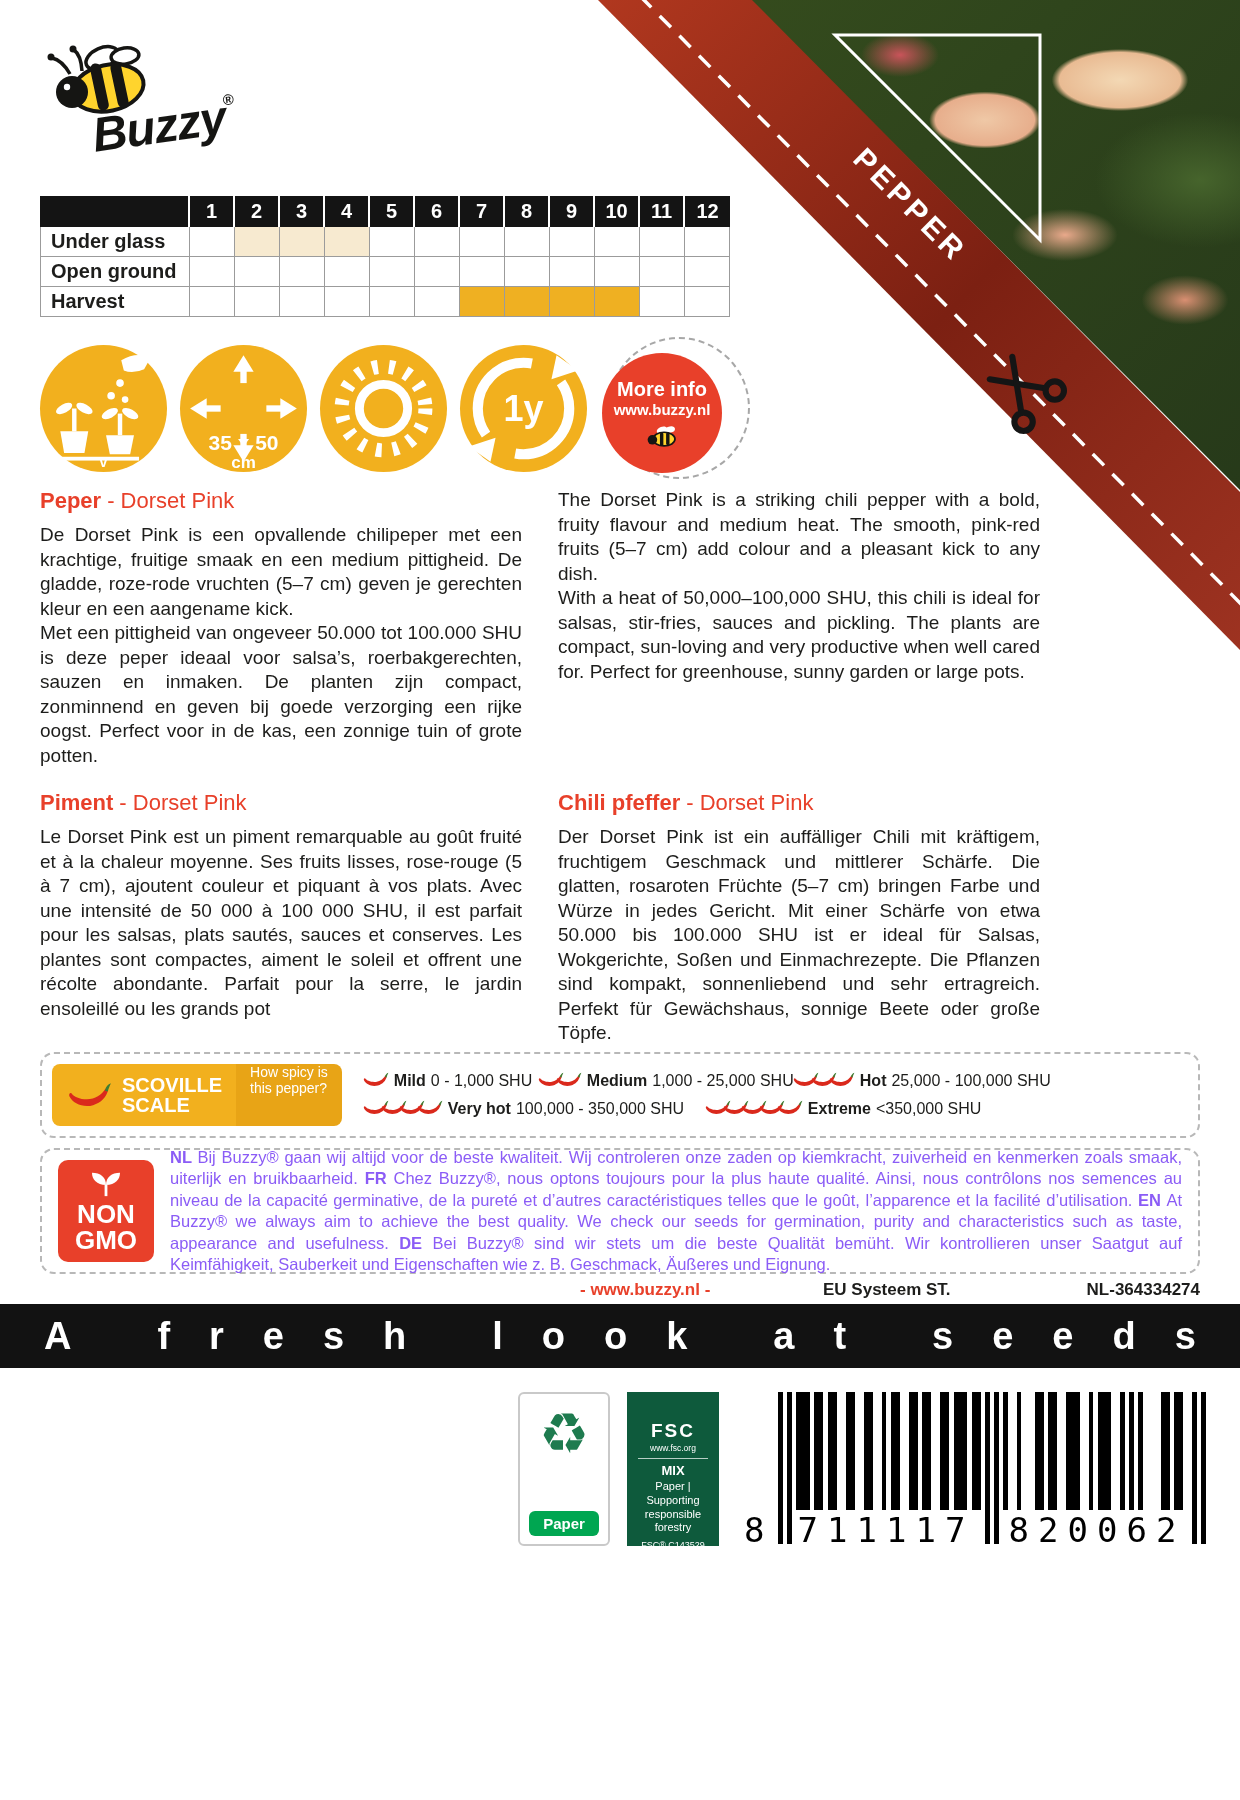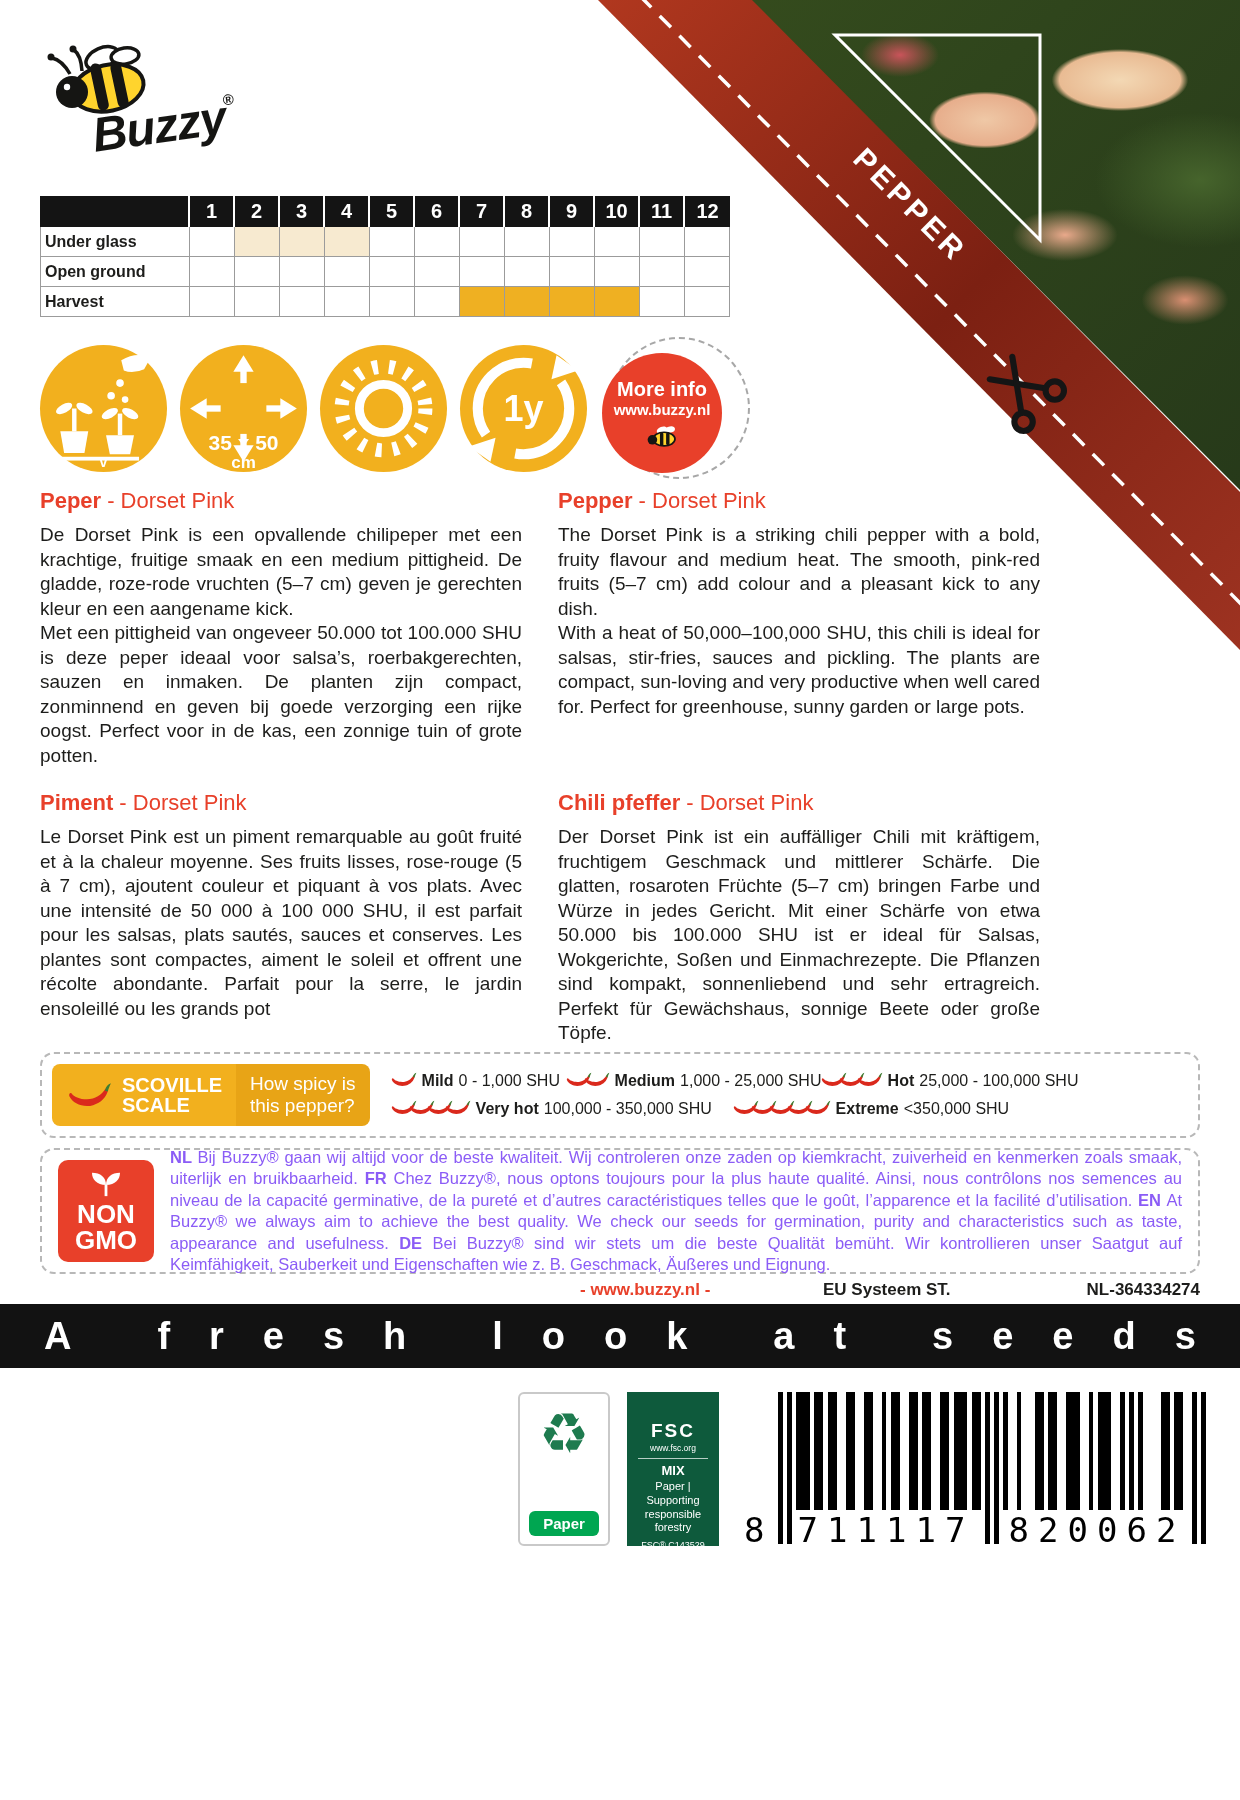--- a/index.html
+++ b/index.html
@@ -34,21 +34,21 @@
   .logo-text .reg{font-size:15px;vertical-align:28px;font-style:normal;font-weight:700;}
 
   
   .cal{position:absolute;left:40px;top:196px;}
   .cal-row{display:flex;}
   .cal-label{width:150px;box-sizing:border-box;}
   .cal-month,.cal-cell{width:45px;box-sizing:border-box;}
   .cal-header .cal-label,.cal-header .cal-month{background:#141414;color:#fff;font-weight:700;font-size:20px;
     height:31px;display:flex;align-items:center;justify-content:center;border-right:2px solid #fff;}
   .cal-header .cal-month:last-child{border-right:none;}
-  .cal-body .cal-label{font-weight:700;font-size:16px;height:30px;display:flex;align-items:center;padding-left:4px;
+  .cal-body .cal-label{font-weight:700;font-size:20px;height:30px;display:flex;align-items:center;padding-left:10px;
     border-left:1px solid #9b9b9b;border-right:1px solid #9b9b9b;border-bottom:1px solid #9b9b9b;}
   .cal-cell{height:30px;border-right:1px solid #9b9b9b;border-bottom:1px solid #9b9b9b;background:#fff;}
 
   
   .icons{position:absolute;left:40px;top:345px;display:flex;gap:13px;}
   .icon-circle{width:127px;height:127px;border-radius:50%;background:#f2b01e;position:relative;flex:none;}
   .icon-circle svg{position:absolute;inset:0;width:100%;height:100%;}
   .spacing-text{position:absolute;inset:0;display:flex;flex-direction:column;align-items:center;justify-content:flex-end;
     color:#fff;font-weight:700;line-height:1.05;}
   .spacing-text .st1{font-size:21px;} .spacing-text .st2{font-size:17px;}
@@ -68,21 +68,21 @@
   .desc p{margin:0;font-size:19px;line-height:24.5px;text-align:justify;white-space:pre-line;color:#1d1d1b;}
   #desc-nl{left:40px;top:488px;} #desc-en{left:558px;top:488px;}
   #desc-fr{left:40px;top:790px;} #desc-de{left:558px;top:790px;}
 
   
   .scoville{position:absolute;left:40px;top:1052px;width:1160px;height:86px;border:2px dashed #b8b8b8;
     border-radius:14px;box-sizing:border-box;display:flex;align-items:center;padding:0 10px;}
   .sc-badge{display:flex;height:62px;border-radius:8px;overflow:hidden;flex:none;}
   .sc-left{background:#f2b01e;display:flex;align-items:center;gap:10px;padding:0 14px;}
   .sc-title{color:#fff;font-weight:800;font-size:20px;line-height:1.02;}
-  .sc-right{background:#e8a416;color:#fff;font-size:19px;line-height:1.15;display:flex;align-items:center;padding:0 14px;}
+  .sc-right{background:#e8a416;color:#fff;font-size:14px;line-height:1.15;display:flex;padding:0 14px;}
   .sc-ratings{flex:1;margin-left:20px;display:flex;flex-direction:column;gap:7px;}
   .sc-row{display:grid;align-items:center;}
   .sc-row1{grid-template-columns:175px 255px 1fr;}
   .sc-row2{grid-template-columns:342px 1fr;}
   .sc-item{display:flex;align-items:center;font-size:16px;white-space:nowrap;}
   .sc-item .chili{margin-right:-9px;} .sc-item .chili:last-of-type{margin-right:5px;}
   .sc-item .lbl{font-weight:800;margin-right:5px;} .sc-item .rng{font-weight:400;}
 
   
   .quality{position:absolute;left:40px;top:1148px;width:1160px;height:126px;border:2px dashed #b8b8b8;
@@ -311,21 +311,20 @@
       </div>
     </div>
   </div>
 
   <div class="desc" id="desc-nl">
     <h3><span>Peper</span><span class="variety">- Dorset Pink</span></h3>
     <p>De Dorset Pink is een opvallende chilipeper met een krachtige, fruitige smaak en een medium pittigheid. De gladde, roze-rode vruchten (5–7 cm) geven je gerechten kleur en een aangename kick.
 Met een pittigheid van ongeveer 50.000 tot 100.000 SHU is deze peper ideaal voor salsa’s, roerbakgerechten, sauzen en inmaken. De planten zijn compact, zonminnend en geven bij goede verzorging een rijke oogst. Perfect voor in de kas, een zonnige tuin of grote potten.</p>
   </div>
   <div class="desc" id="desc-en">
-    <h3><span>Pepper</span><span class="variety">- Dorset Pink</span></h3>
     <p>The Dorset Pink is a striking chili pepper with a bold, fruity flavour and medium heat. The smooth, pink-red fruits (5–7 cm) add colour and a pleasant kick to any dish.
 With a heat of 50,000–100,000 SHU, this chili is ideal for salsas, stir-fries, sauces and pickling. The plants are compact, sun-loving and very productive when well cared for. Perfect for greenhouse, sunny garden or large pots.</p>
   </div>
   <div class="desc" id="desc-fr">
     <h3><span>Piment</span><span class="variety">- Dorset Pink</span></h3>
     <p>Le Dorset Pink est un piment remarquable au goût fruité et à la chaleur moyenne. Ses fruits lisses, rose-rouge (5 à 7 cm), ajoutent couleur et piquant à vos plats. Avec une intensité de 50 000 à 100 000 SHU, il est parfait pour les salsas, plats sautés, sauces et conserves. Les plantes sont compactes, aiment le soleil et offrent une récolte abondante. Parfait pour la serre, le jardin ensoleillé ou les grands pot</p>
   </div>
   <div class="desc" id="desc-de">
     <h3><span>Chili pfeffer</span><span class="variety">- Dorset Pink</span></h3>
     <p>Der Dorset Pink ist ein auffälliger Chili mit kräftigem, fruchtigem Geschmack und mittlerer Schärfe. Die glatten, rosaroten Früchte (5–7 cm) bringen Farbe und Würze in jedes Gericht. Mit einer Schärfe von etwa 50.000 bis 100.000 SHU ist er ideal für Salsas, Wokgerichte, Soßen und Einmachrezepte. Die Pflanzen sind kompakt, sonnenliebend und sehr ertragreich. Perfekt für Gewächshaus, sonnige Beete oder große Töpfe.</p>

